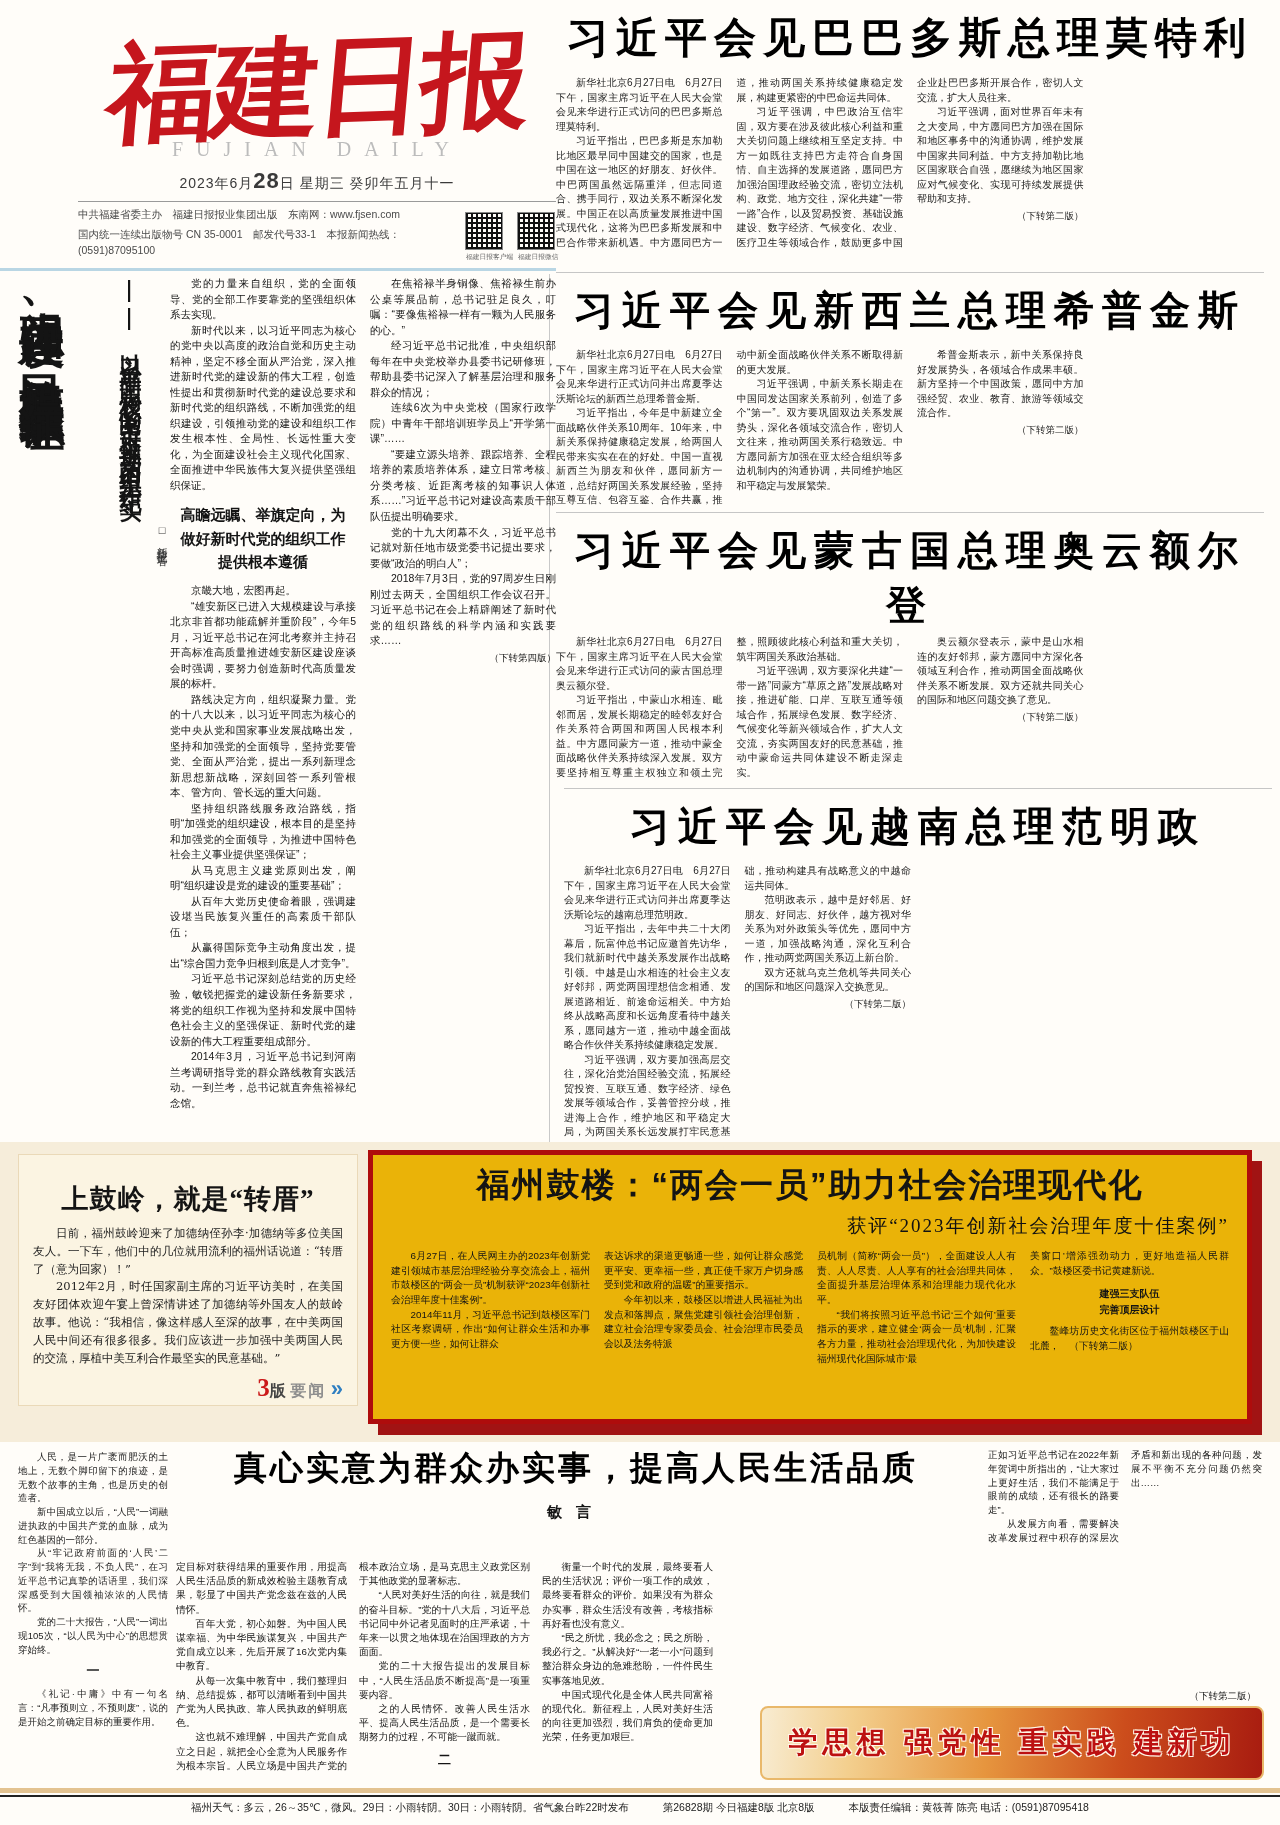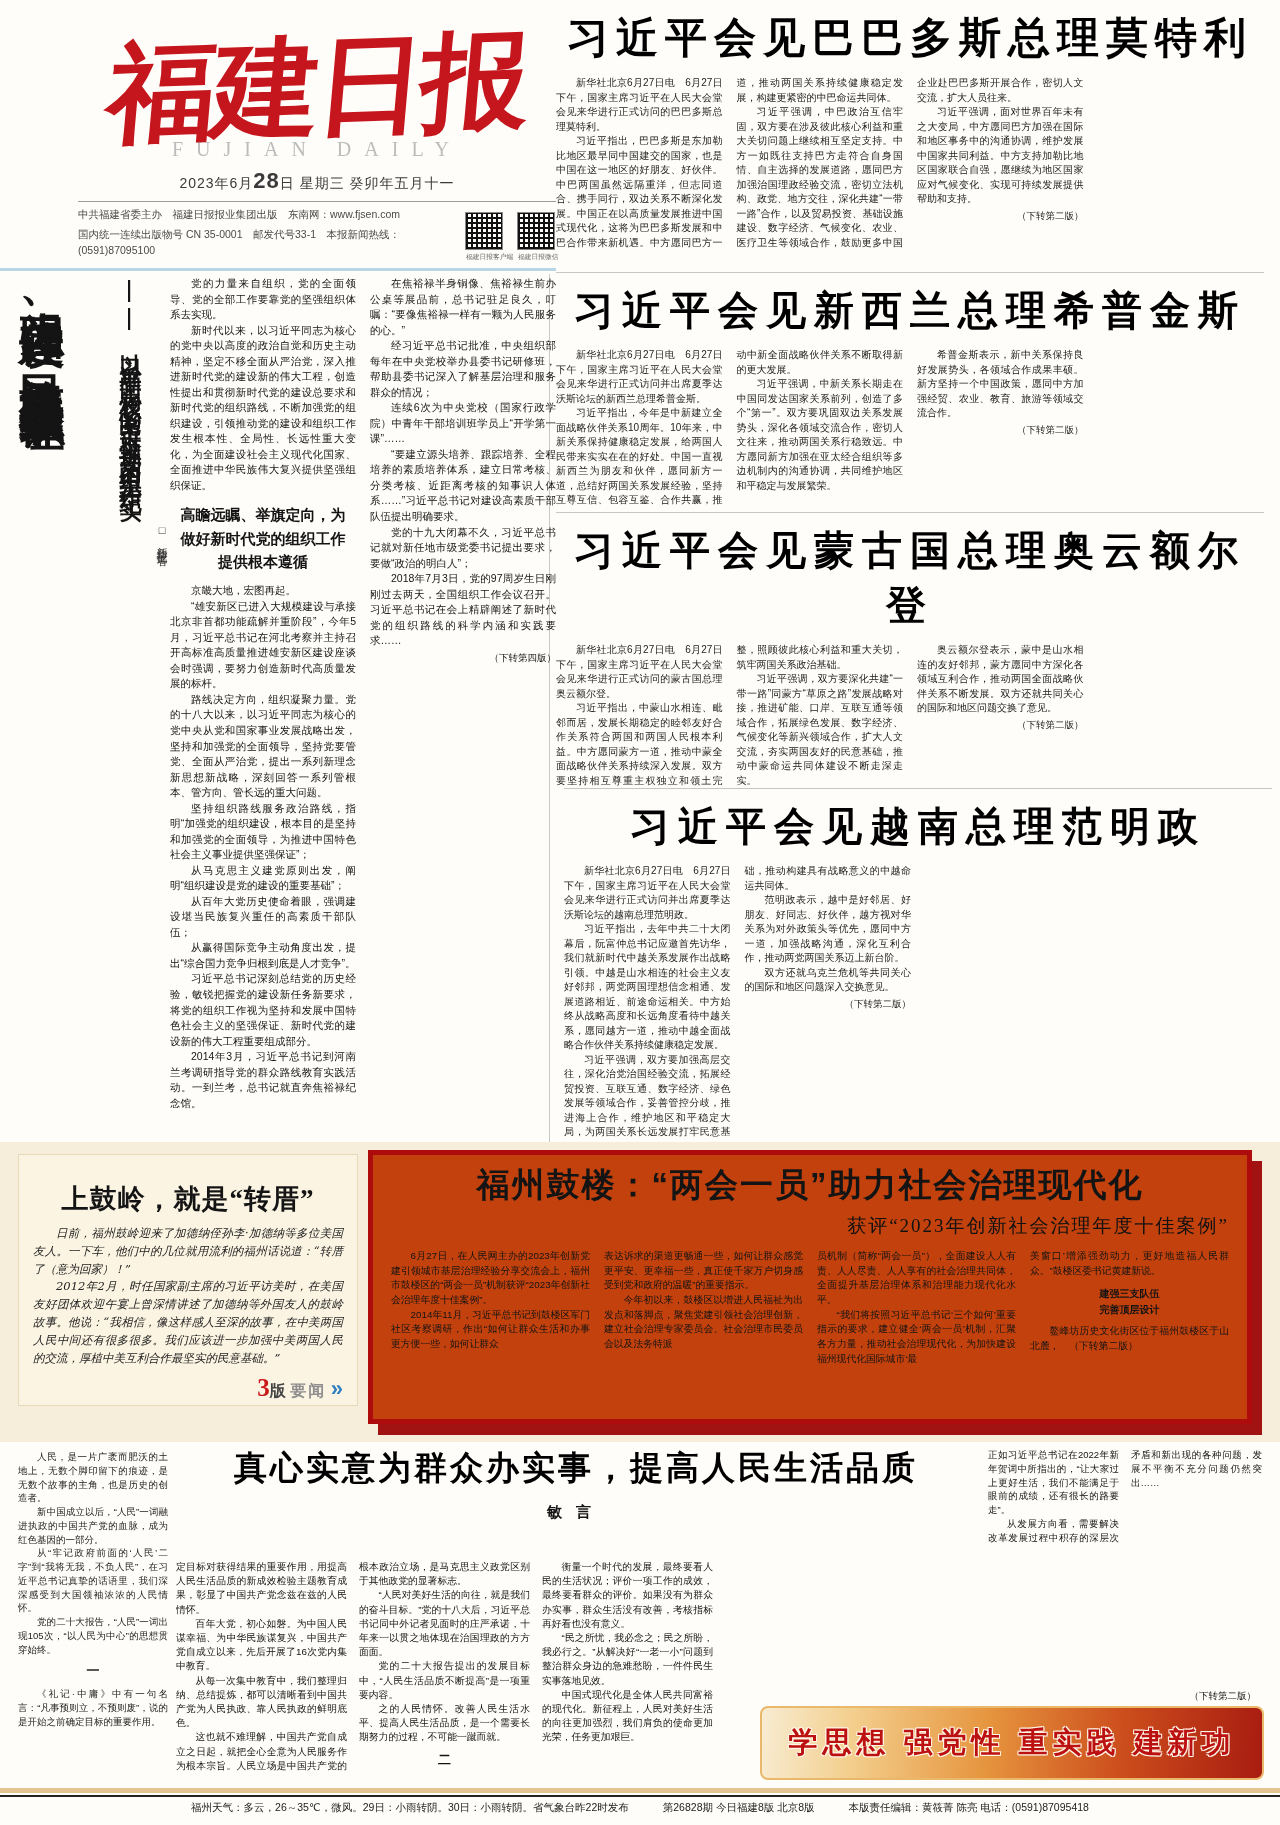--- a/index.html
+++ b/index.html
@@ -43,21 +43,21 @@
   #art1 .cols4{height:182px;margin-top:10px;}
 
   #rule-blue{left:0;top:268px;width:556px;height:3px;background:#b9d6e4;}
 
   .xi{left:556px;width:708px;border-top:1px solid #c6c6c6;}
   #art2{top:272px;height:238px;}
   #art3{top:512px;height:246px;}
   #art4{top:788px;height:382px;margin-left:8px;}
   .xi .headline{font-size:40px;letter-spacing:8px;margin-top:10px;}
   #art2 .cols4{height:160px;margin-top:10px;}
-  #art3 .cols4{height:168px;margin-top:10px;}
+  #art3 .cols4{height:168px;margin-top:2px;}
   #art4 .cols4{height:300px;margin-top:10px;}
 
   
   #org{left:18px;top:274px;width:538px;height:868px;}
   .vmain{position:absolute;left:2px;top:2px;height:864px;writing-mode:vertical-rl;
     font-size:45px;font-weight:900;letter-spacing:3px;line-height:1.0;}
   .vsub{position:absolute;left:99px;top:6px;height:856px;writing-mode:vertical-rl;
     font-size:22px;font-weight:700;letter-spacing:6px;line-height:1.2;}
   .vby{position:absolute;left:136px;top:250px;writing-mode:vertical-rl;
     font-size:11px;color:#333;letter-spacing:2px;}
@@ -67,29 +67,29 @@
   .org-sec{text-indent:0;text-align:center;font-weight:900;font-size:15px;
     line-height:1.55;margin:10px 6px;}
   #vrule1{left:549px;top:274px;width:1px;height:868px;background:#c9c9c9;}
 
   
   #band{left:0;top:1142px;width:1280px;height:300px;background:#f6edda;}
   #guling{left:18px;top:1154px;width:340px;height:252px;background:#fbf4e2;
     border:1px solid #ead9b8;padding:24px 14px;box-sizing:border-box;}
   .guling-title{font-family:"Liberation Serif","DejaVu Serif",serif;font-weight:900;
     font-size:27px;text-align:center;letter-spacing:1px;margin:2px 0 8px;}
-  .guling-body{font-family:"DejaVu Serif","Liberation Serif",serif;font-style:italic;
+  .guling-body{font-family:"DejaVu Serif","Liberation Serif",serif;
     font-size:11.5px;line-height:1.55;color:#222;}
   .guling-ref{text-align:right;margin-top:6px;}
   .ref-num{color:#cb1a1a;font-size:25px;font-weight:900;font-family:"Liberation Serif",serif;}
   .ref-word{color:#444;font-size:16px;font-weight:700;}
   .ref-label{color:#8e8e8e;font-size:16px;font-weight:900;letter-spacing:2px;}
   .ref-chev{color:#2f7fc1;font-size:22px;font-weight:900;}
 
-  #gulou{left:368px;top:1150px;width:884px;height:274px;background:#c2410c;
+  #gulou{left:368px;top:1150px;width:884px;height:274px;background:#eab308;
     border:5px solid #ae0c0c;box-shadow:10px 11px 0 #a11313;
     padding:8px 18px 10px;box-sizing:border-box;}
   .gulou-title{font-size:33px;font-weight:900;text-align:center;letter-spacing:2px;}
   .gulou-sub{font-family:"Liberation Serif","DejaVu Serif",serif;font-size:19px;
     text-align:right;margin-top:5px;letter-spacing:2px;color:#111;}
   .gulou-cols{display:flex;gap:14px;margin-top:10px;}
   .gulou-col{flex:1;font-size:9.8px;line-height:1.5;height:158px;overflow:hidden;}
   .gulou-sec{text-indent:0;text-align:center;font-weight:900;font-size:10px;
     line-height:1.6;margin:8px 0 6px;}
 

